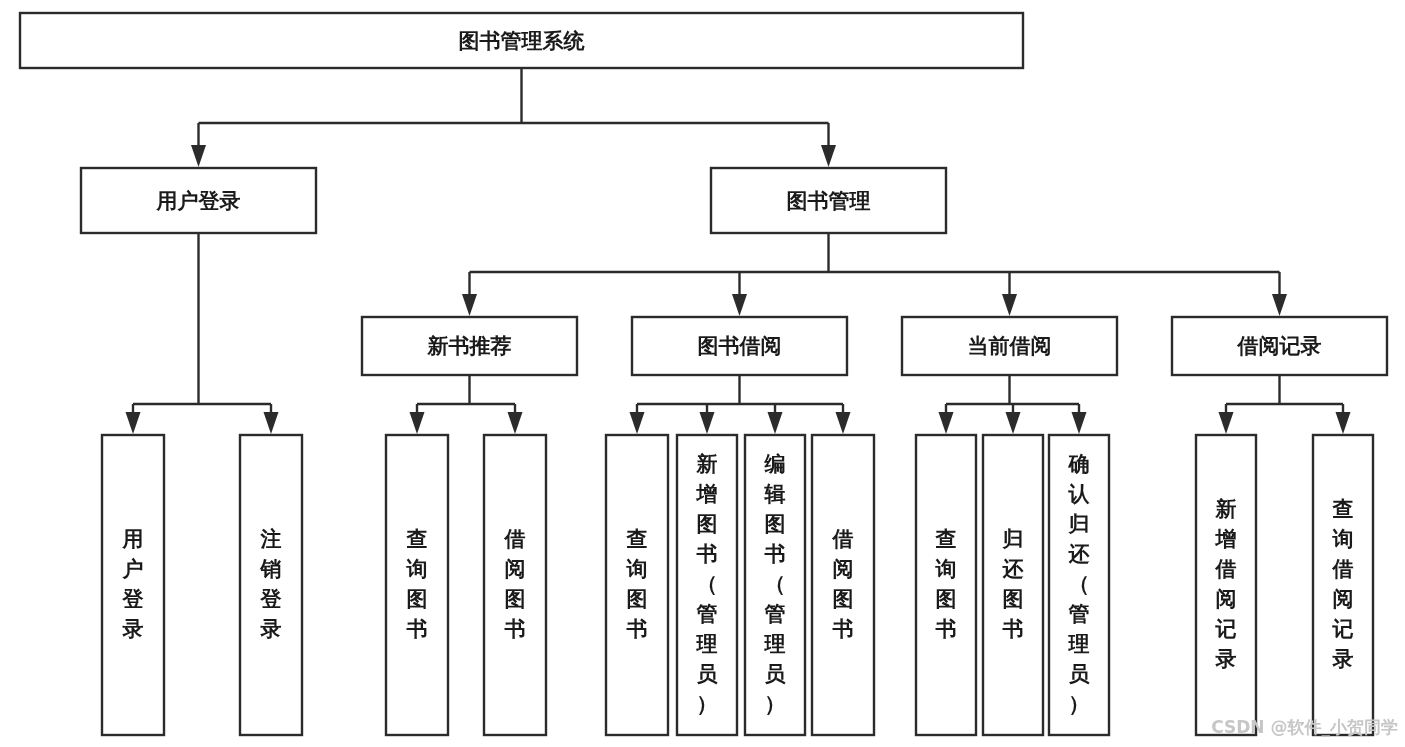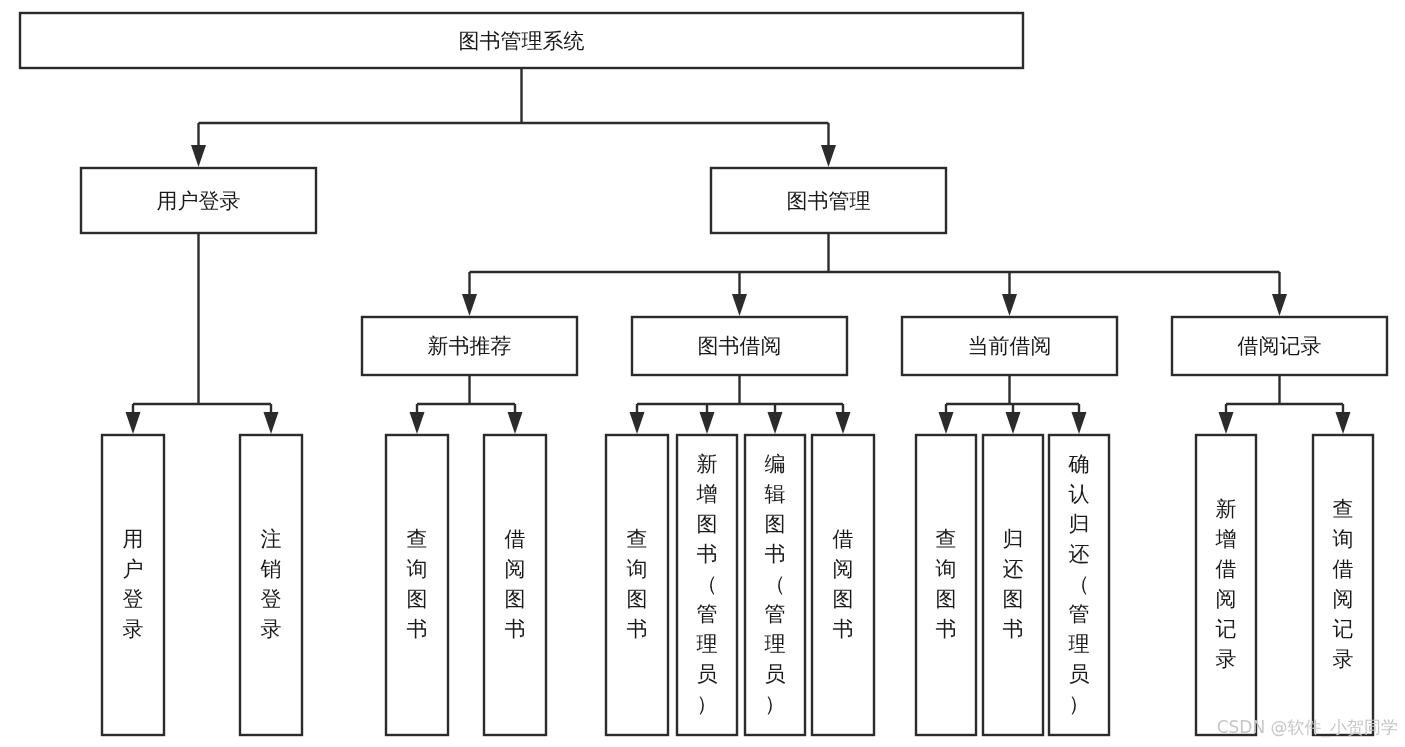--- a/index.html
+++ b/index.html
@@ -12,20 +12,21 @@
     width: 1405px;
     height: 747px;
     font-family: "DejaVu Sans", "Liberation Sans", sans-serif;
     overflow: hidden;
     position: relative;
   }
   #diagram-root {
     position: relative;
     width: 1405px;
     height: 619px;
+    font-weight: bold;
   }
   svg#diagram-svg {
     position: absolute;
     left: 0;
     top: 0;
     width: 1405px;
     height: 747px;
     display: block;
   }
   .node-box {

